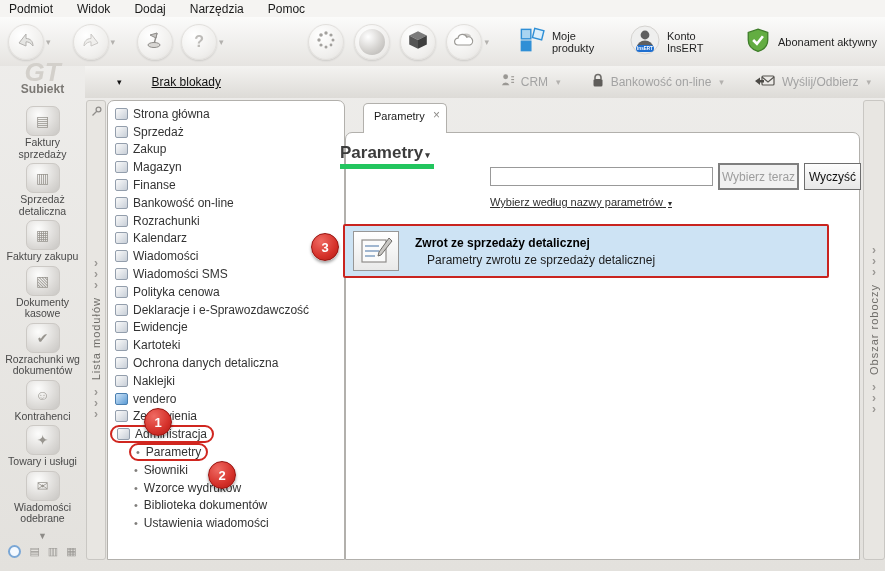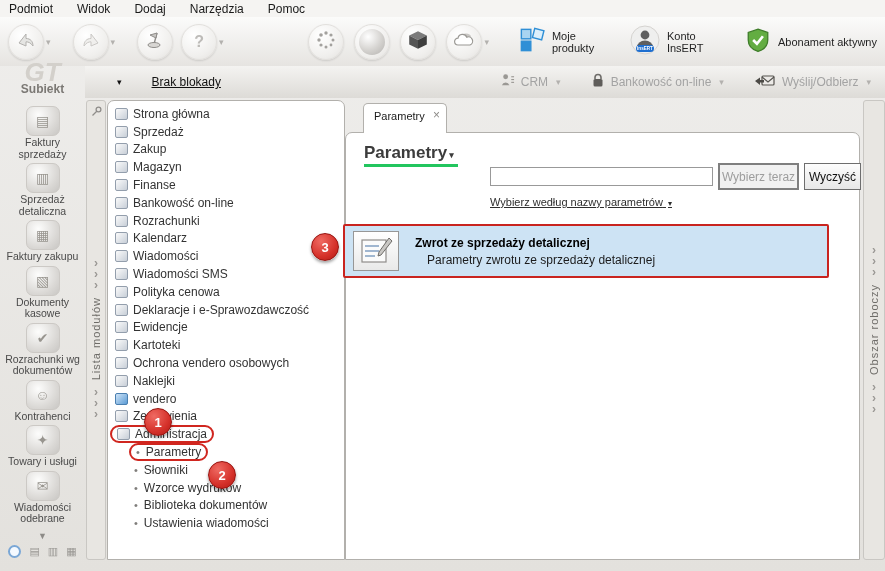--- a/index.html
+++ b/index.html
@@ -89,23 +89,23 @@
     border-radius:9px; padding:0 5px; margin-left:-5px; height:18px; }
   .hl .tlabel { margin-left:5px; }
   
   .main { position:absolute; left:345px; top:132px; width:515px; height:428px;
     background:#fff; border:1px solid #b2b0ac; border-radius:7px 7px 0 0; }
   .tab { position:absolute; left:363px; top:103px; width:84px; height:30px;
     background:#fff; border:1px solid #b2b0ac; border-bottom:none;
     border-radius:5px 5px 0 0; z-index:2; display:flex; align-items:flex-start;
     justify-content:space-between; padding:6px 6px 0 10px; font-size:11px; }
   .tab .close { color:#8d8b88; font-size:12px; line-height:10px; cursor:pointer; }
-  .page-title { position:absolute; left:364px; top:143px; z-index:3;
+  .page-title { position:absolute; left:340px; top:143px; z-index:3;
     font-size:17px; font-weight:bold; color:#3c3c3c;
-    border-bottom:3px solid #22c55e; padding-bottom:1px; cursor:pointer; }
+    border-bottom:5px solid #22c55e; padding-bottom:1px; cursor:pointer; }
   .page-title .caret { color:#3c3c3c; font-size:9px; margin-left:2px; }
   .search-row { position:absolute; left:490px; top:163px; z-index:3;
     display:flex; align-items:center; }
   .search-input { width:223px; height:19px; border:1px solid #999; font-size:12px;
     padding:0 3px; background:#fff; }
   .btn { height:27px; font-size:12px; font-family:Liberation Sans, sans-serif;
     background:linear-gradient(#fdfdfd,#e7e7e7); cursor:pointer; }
   .btn.default-disabled { margin-left:5px; width:81px; border:2px solid #7f7f7f;
     color:#9d9d9d; background:#f1f1f1; }
   .btn.normal { margin-left:5px; width:57px; border:1px solid #6e6e6e; color:#111; }
@@ -410,21 +410,21 @@
   <div class="trow">
       <span class="ticon"></span>
       <span class="tlabel">Ewidencje</span>
     </div>
   <div class="trow">
       <span class="ticon"></span>
       <span class="tlabel">Kartoteki</span>
     </div>
   <div class="trow">
       <span class="ticon"></span>
-      <span class="tlabel">Ochrona vendero osobowych</span>
+      <span class="tlabel">Ochrona danych detaliczna</span>
     </div>
   <div class="trow">
       <span class="ticon"></span>
       <span class="tlabel">Naklejki</span>
     </div>
   <div class="trow">
       <span class="ticon blue"></span>
       <span class="tlabel">vendero</span>
     </div>
   <div class="trow">

